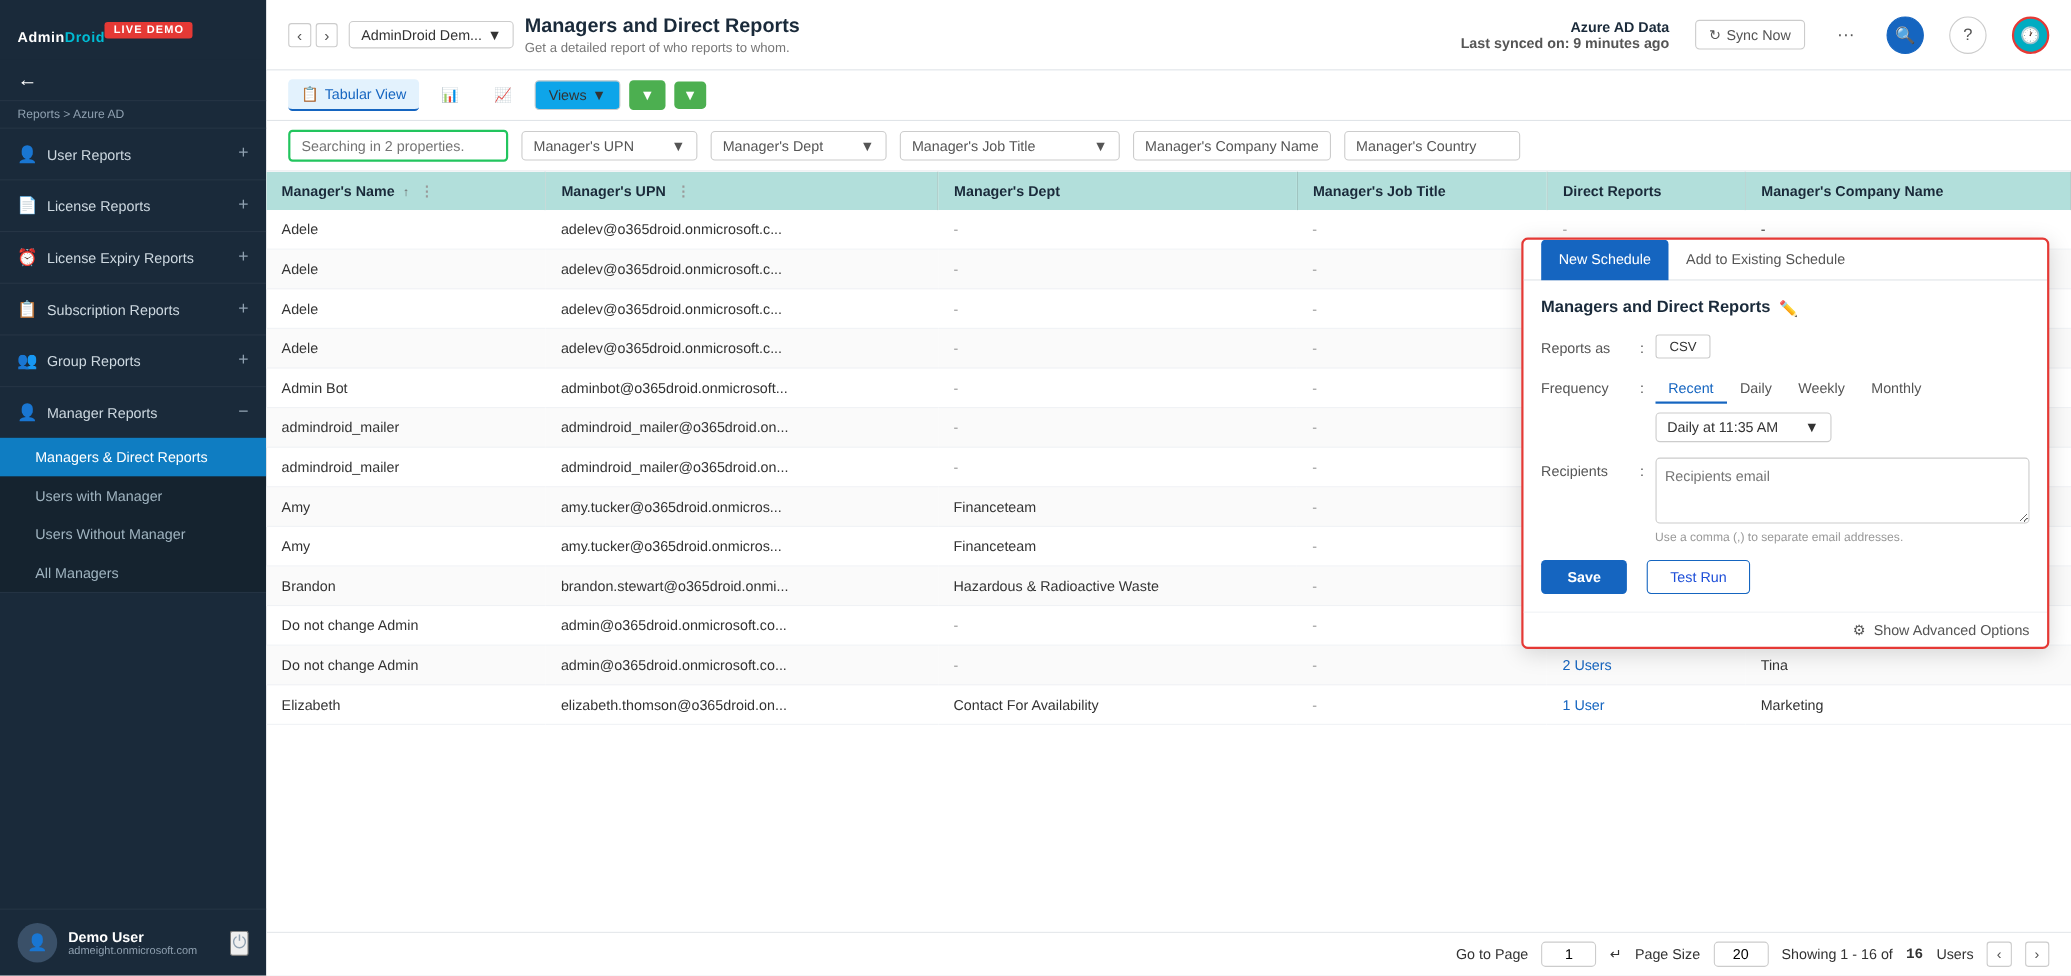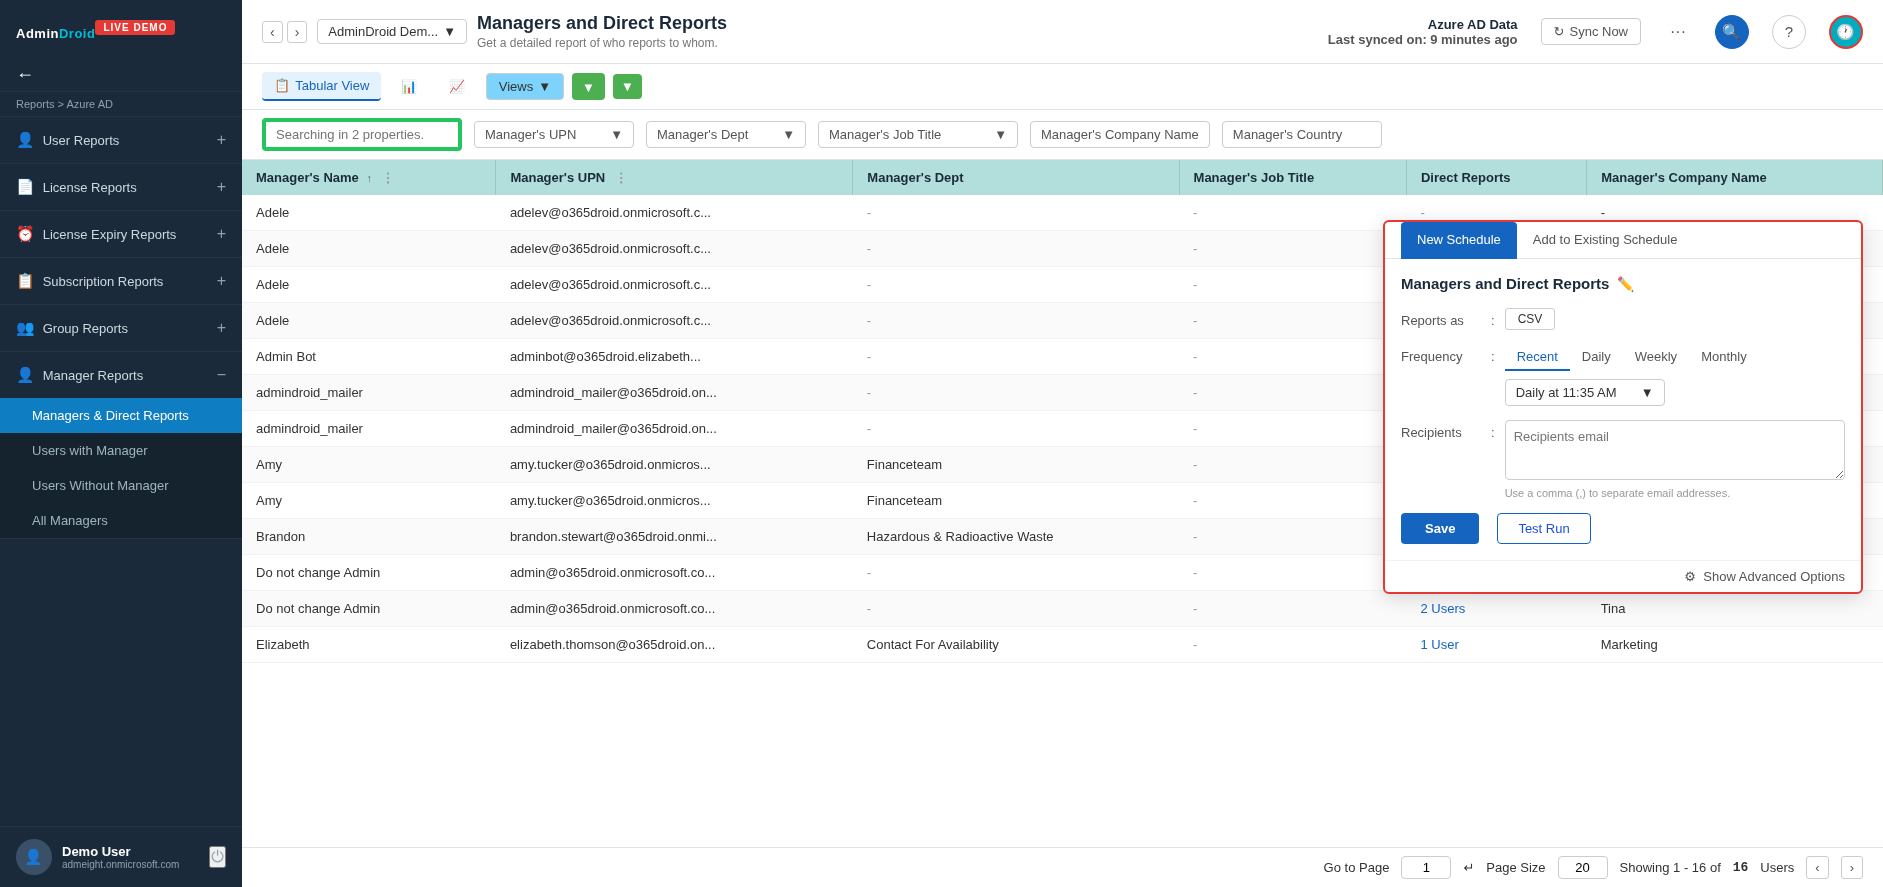--- a/index.html
+++ b/index.html
@@ -163,42 +163,42 @@
     }
     .tab-btn {
       display: flex; align-items: center; gap: 5px;
       padding: 6px 12px; border-radius: 4px; border: none;
       background: none; cursor: pointer; color: #555; font-size: 13px;
     }
     .tab-btn.active { background: #e3f2fd; color: #1565c0; border-bottom: 2px solid #1565c0; }
     .views-btn {
       display: flex; align-items: flex-start; gap: 5px;
       padding: 5px 12px; border: 1px solid #ccc; border-radius: 4px;
-      background: #7dd3fc; cursor: pointer; color: #333; font-size: 13px;
+      background: #0ea5e9; cursor: pointer; color: #333; font-size: 13px;
     }
     .filter-btn {
       padding: 5px 10px; border: none; border-radius: 4px;
       background: #4caf50; color: #fff; cursor: pointer; font-size: 15px;
     }
     .filter-down-btn {
       padding: 5px 8px; border: none; border-radius: 4px;
       background: #4caf50; color: #fff; cursor: pointer; font-size: 12px;
     }
 
     
     .filters-row {
       background: #fff;
       padding: 8px 20px;
       display: flex;
       align-items: center;
       gap: 12px;
       border-bottom: 1px solid #e0e4e8;
     }
     .search-box {
-      border: 4px solid #22c55e; border-radius: 4px; padding: 5px 10px;
+      border: 2px solid #22c55e; border-radius: 4px; padding: 5px 10px;
       width: 200px; font-size: 13px; color: #15803d;
     }
     .filter-select {
       border: 1px solid #ccc; border-radius: 4px; padding: 5px 10px;
       min-width: 160px; font-size: 13px; color: #555; background: #fff;
       display: flex; align-items: center; justify-content: space-between; cursor: pointer;
     }
     .filter-select-wide { min-width: 200px; }
 
     
@@ -545,21 +545,21 @@
             <tr>
       <td>Adele</td>
       <td>adelev@o365droid.onmicrosoft.c...</td>
       <td class="dash-cell">-</td>
       <td class="dash-cell">-</td>
       <td class="dash-cell">-</td>
       <td>-</td>
     </tr>
             <tr>
       <td>Admin Bot</td>
-      <td>adminbot@o365droid.elizabeth...</td>
+      <td>adminbot@o365droid.onmicrosoft...</td>
       <td class="dash-cell">-</td>
       <td class="dash-cell">-</td>
       <td class="dash-cell">-</td>
       <td>-</td>
     </tr>
             <tr>
       <td>admindroid_mailer</td>
       <td>admindroid_mailer@o365droid.on...</td>
       <td class="dash-cell">-</td>
       <td class="dash-cell">-</td>

